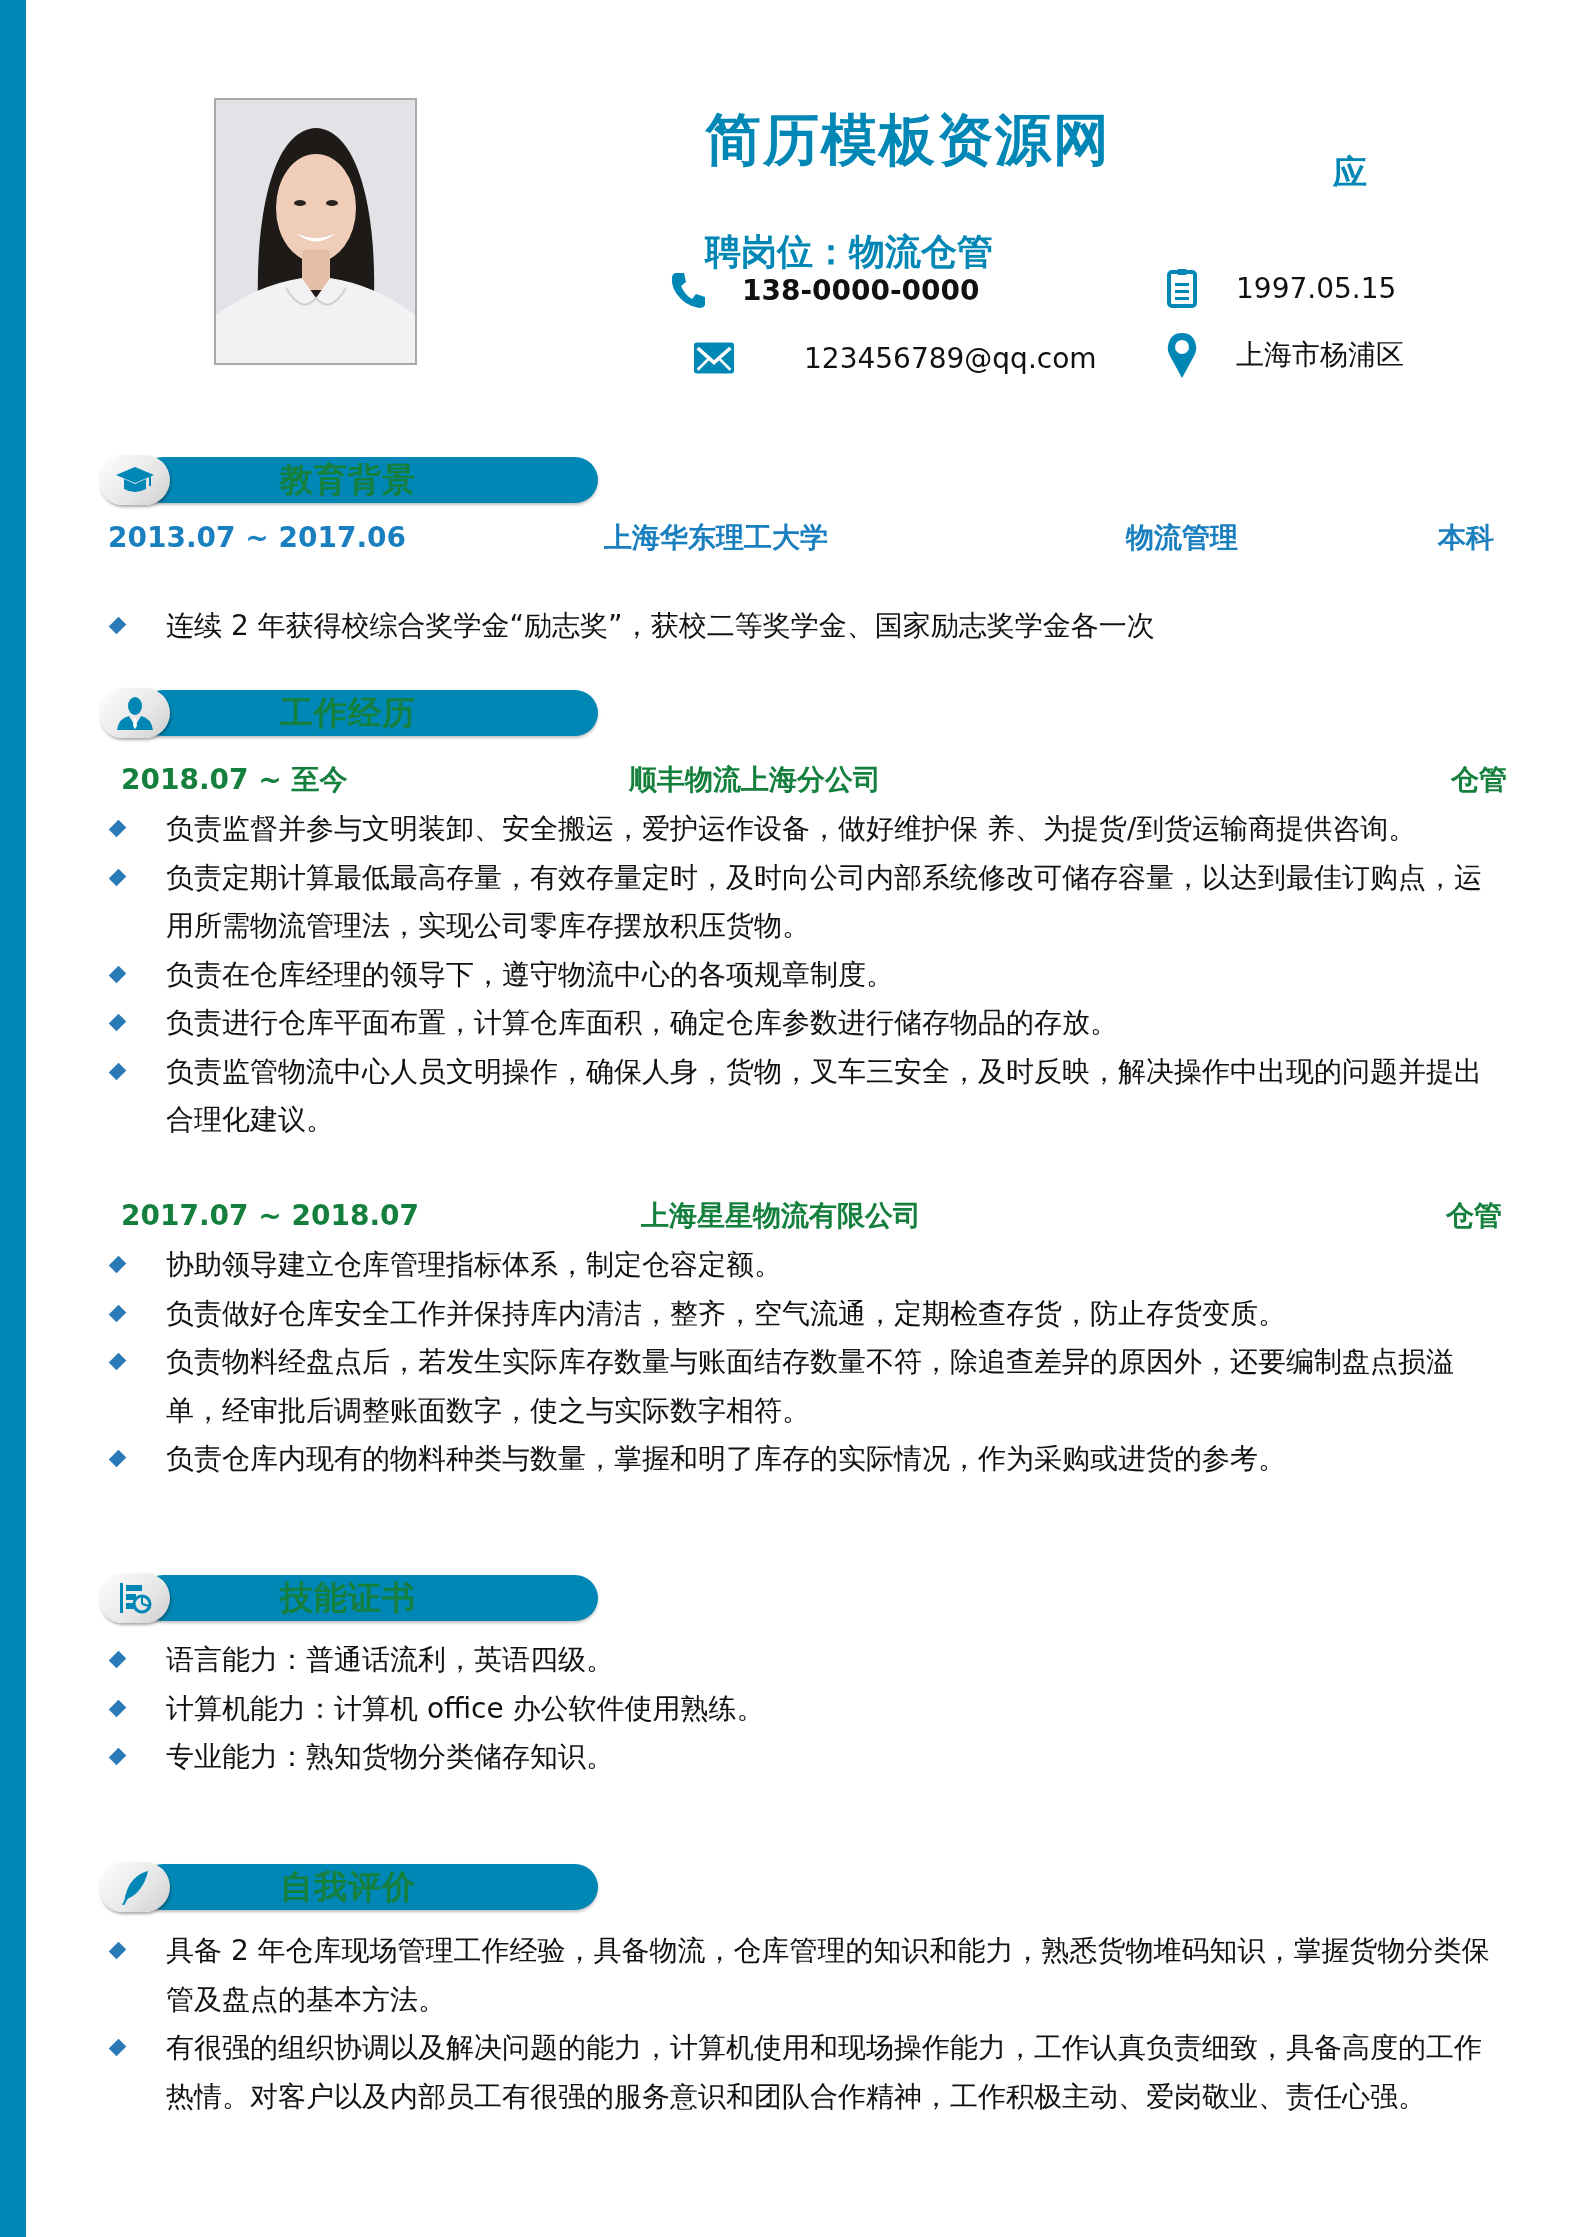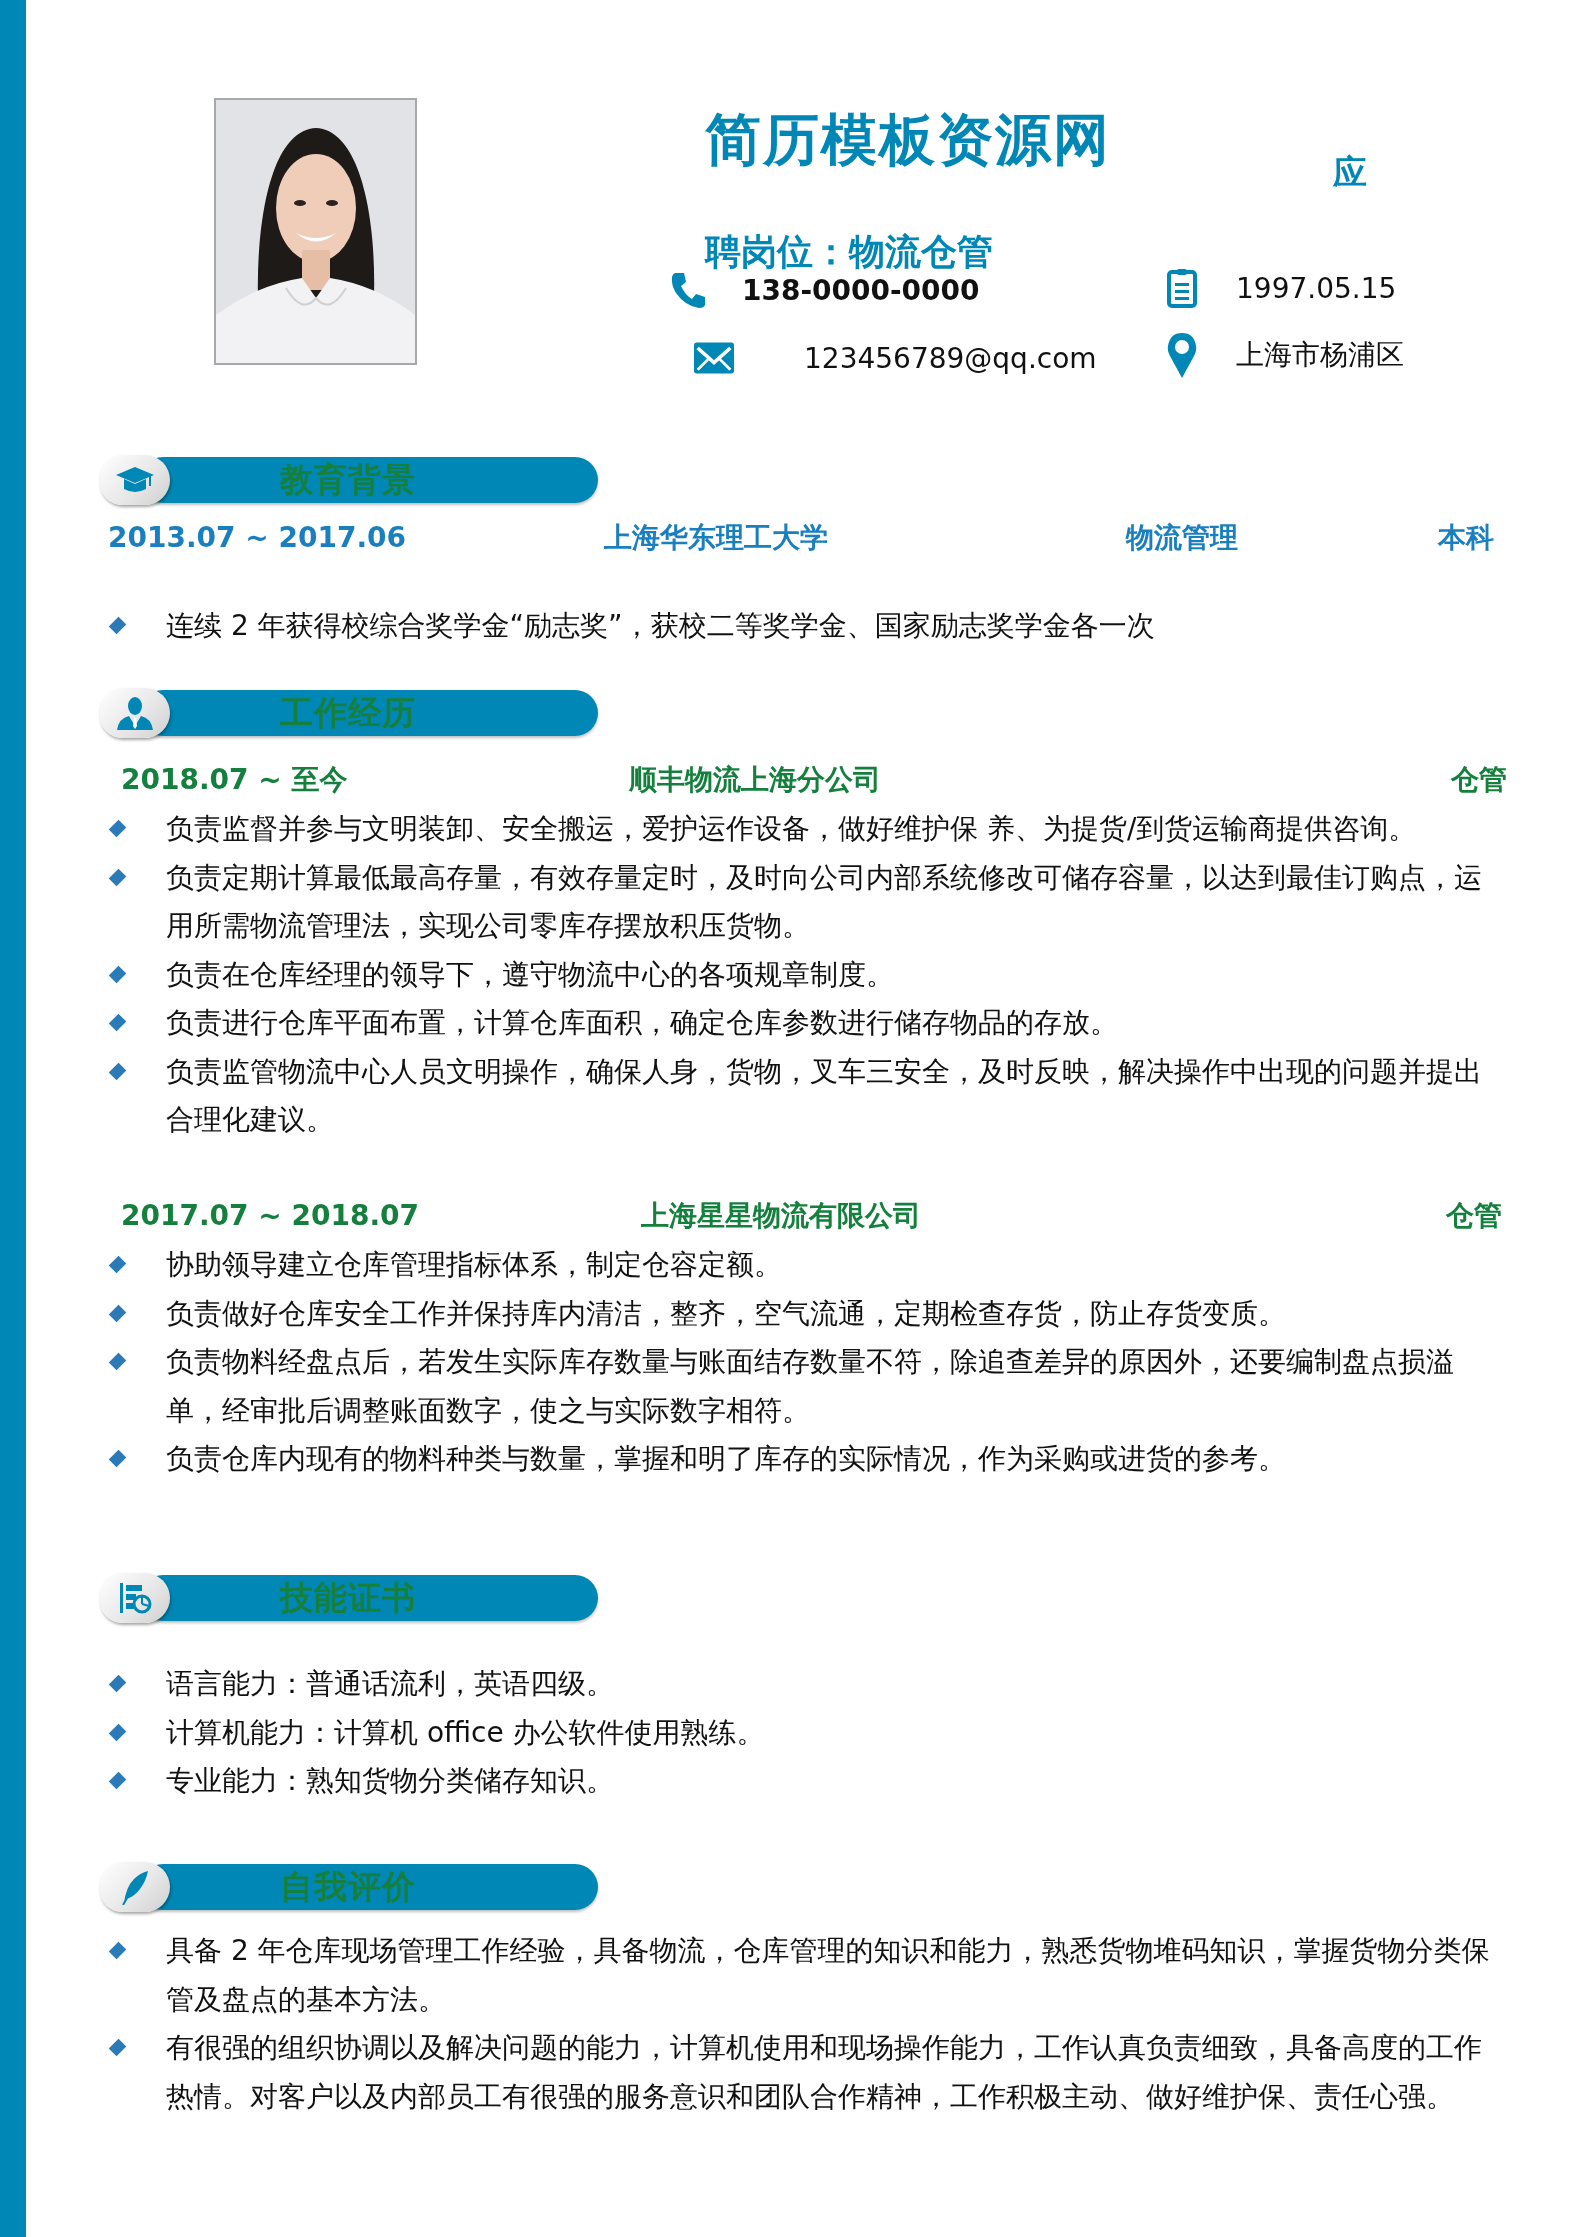--- a/index.html
+++ b/index.html
@@ -182,32 +182,32 @@
         <rect x="2" y="2" width="3" height="30" fill="#0087B5"></rect>
         <rect x="8" y="4" width="16" height="6" fill="#0087B5"></rect>
         <rect x="8" y="13" width="10" height="6" fill="#0087B5"></rect>
         <rect x="8" y="22" width="8" height="6" fill="#0087B5"></rect>
         <circle cx="24" cy="23" r="8" fill="none" stroke="#0087B5" stroke-width="3"></circle>
         <path d="M24 23 L24 15 M24 23 L31 25" stroke="#0087B5" stroke-width="2"></path>
       </svg>
   </div>
   <div class="sec-title">技能证书</div>
 </div>
-<div class="bullets" style="top:1636px;margin-top:24px;">
+<div class="bullets" style="top:1636px;">
   <div class="bullet"><i class="dia"></i><span>语言能力：普通话流利，英语四级。</span></div>
   <div class="bullet"><i class="dia"></i><span>计算机能力：计算机 office 办公软件使用熟练。</span></div>
   <div class="bullet"><i class="dia"></i><span>专业能力：熟知货物分类储存知识。</span></div>
 </div>
 
 <div class="sec-head" style="top:1862px;">
   <div class="sec-pill"></div>
   <div class="sec-badge">
     <svg width="30" height="36" viewBox="0 0 30 36">
         <path d="M4 34 Q6 18 14 10 Q20 4 28 2 Q26 12 20 20 Q14 28 6 30 Z" fill="#0087B5"></path>
         <path d="M3 36 L10 24" stroke="#0087B5" stroke-width="2"></path>
       </svg>
   </div>
   <div class="sec-title">自我评价</div>
 </div>
 <div class="bullets" style="top:1927px;">
   <div class="bullet"><i class="dia"></i><span>具备 2 年仓库现场管理工作经验，具备物流，仓库管理的知识和能力，熟悉货物堆码知识，掌握货物分类保管及盘点的基本方法。</span></div>
-  <div class="bullet"><i class="dia"></i><span>有很强的组织协调以及解决问题的能力，计算机使用和现场操作能力，工作认真负责细致，具备高度的工作热情。对客户以及内部员工有很强的服务意识和团队合作精神，工作积极主动、做好维护保、责任心强。</span></div>
+  <div class="bullet"><i class="dia"></i><span>有很强的组织协调以及解决问题的能力，计算机使用和现场操作能力，工作认真负责细致，具备高度的工作热情。对客户以及内部员工有很强的服务意识和团队合作精神，工作积极主动、爱岗敬业、责任心强。</span></div>
 </div>
 
 </body></html>

